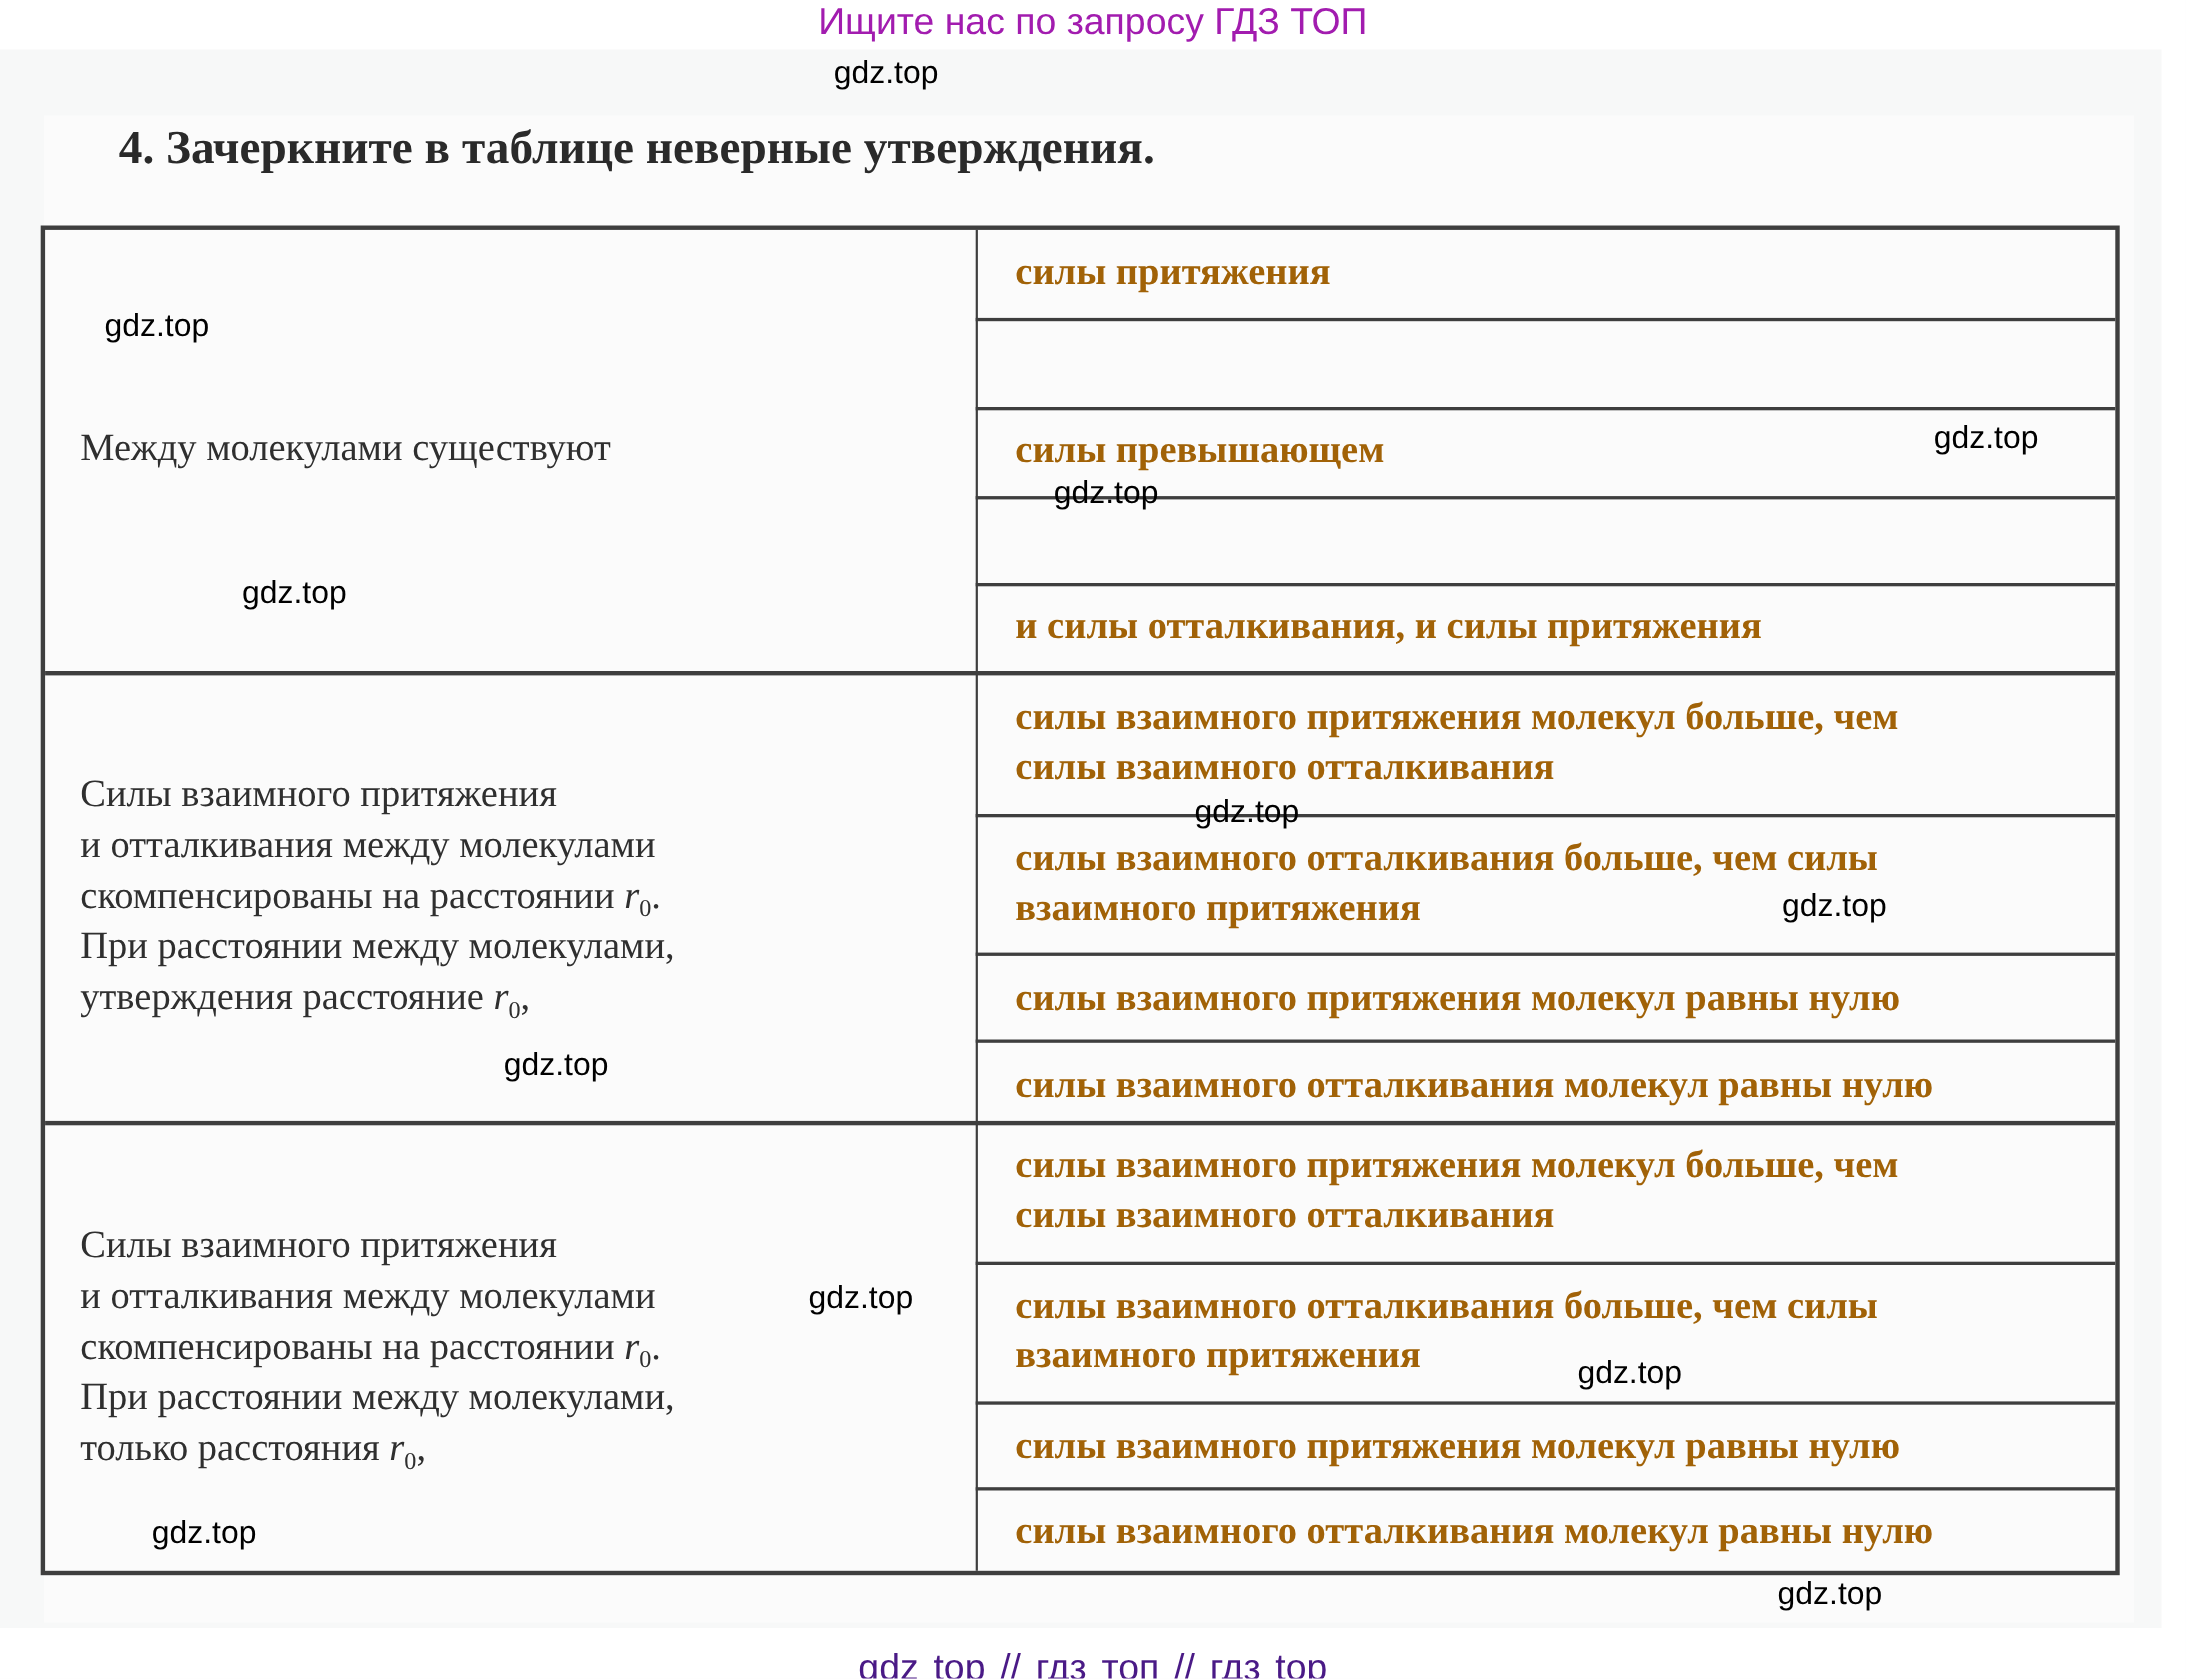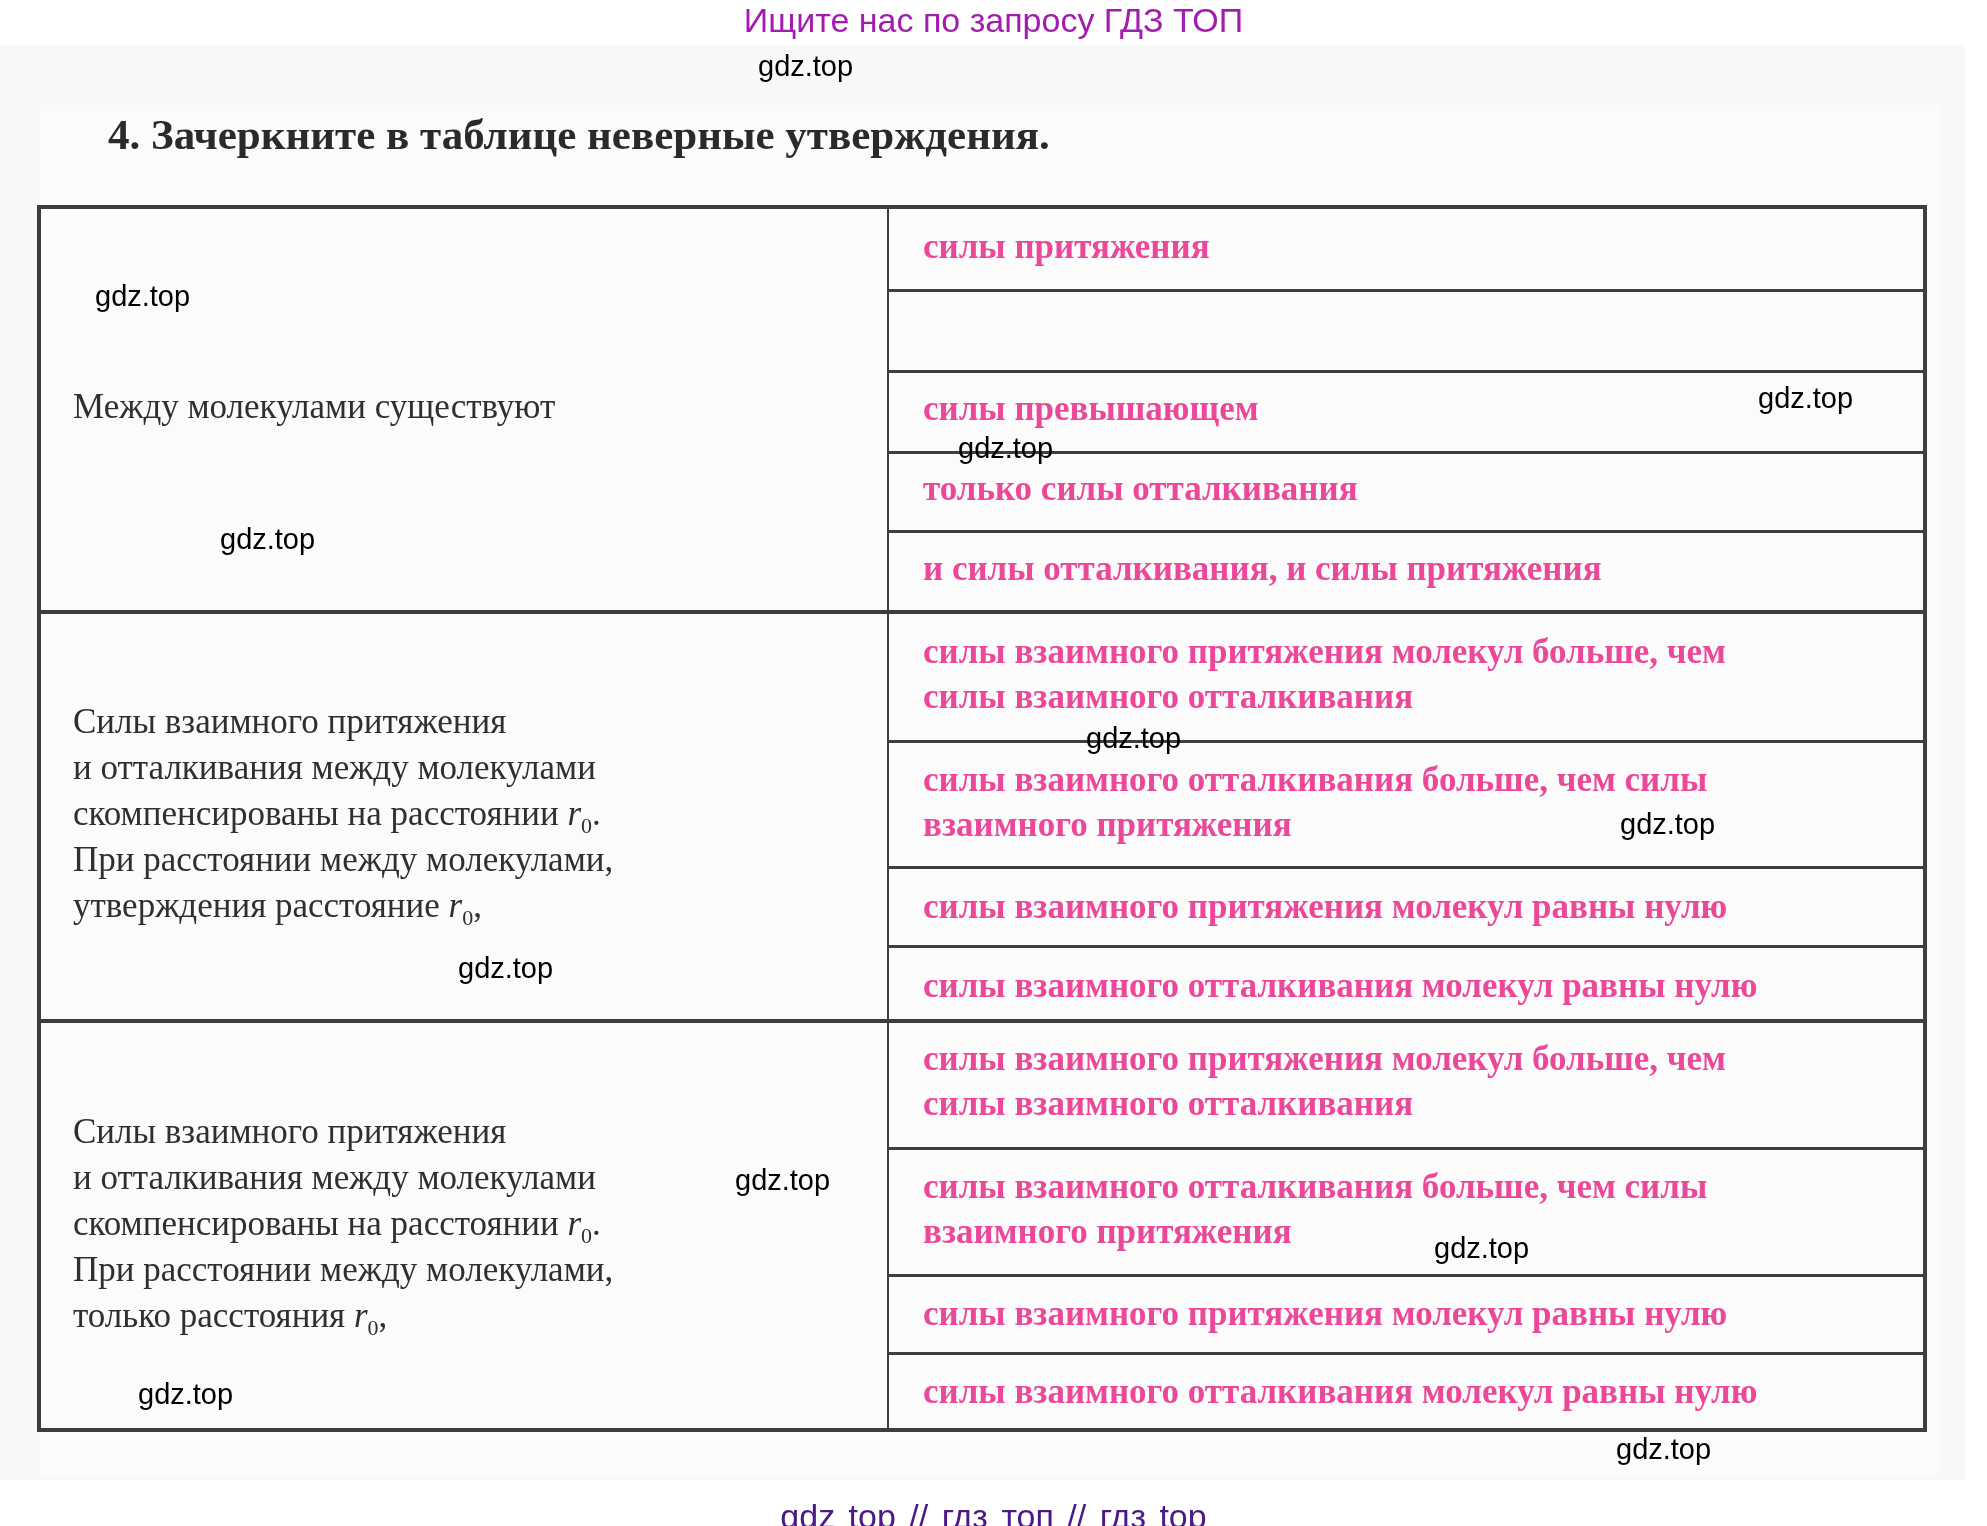--- a/index.html
+++ b/index.html
@@ -34,21 +34,21 @@
     position:absolute; left:37px; top:205px; width:1890px; height:1227px;
     border:4px solid #3e3e3e; box-sizing:border-box;
   }
   .vline {
     position:absolute; left:846px; top:0; bottom:0; width:2px; background:#3e3e3e;
   }
   .hline { position:absolute; height:3px; background:#3e3e3e; }
   .hline.full { left:0; right:0; height:4px; }
   .hline.right { left:846px; right:0; }
   .cell-text {
-    position:absolute; font-size:35px; font-weight:bold; color:#ec4899;
+    position:absolute; font-size:35px; font-weight:bold; color:#a16207;
     line-height:45px; white-space:nowrap;
   }
   .left-text {
     position:absolute; left:32px; font-size:35px; font-weight:normal;
     color:#2f2f2f; line-height:46px; white-space:nowrap;
   }
   .r0 { font-style:italic; }
   .r0 sub { font-size:22px; font-style:normal; }
   .wm {
     position:absolute; font-family:"Liberation Sans", "DejaVu Sans", sans-serif;
@@ -81,21 +81,20 @@
   <div class="hline full" style="top:810px"></div>
 
   <div class="hline right" style="top:938px"></div>
   <div class="hline right" style="top:1065px"></div>
   <div class="hline right" style="top:1143px"></div>
 
   <div class="left-text" style="top:175px">Между молекулами существуют</div>
 
   <div class="cell-text" style="left:882px; top:15px">силы притяжения</div>
   <div class="cell-text" style="left:882px; top:177px">силы превышающем</div>
-  <div class="cell-text" style="left:882px; top:257px">только силы отталкивания</div>
   <div class="cell-text" style="left:882px; top:337px">и силы отталкивания, и силы притяжения</div>
 
   <div>
     <div class="left-text" style="top:490px">Силы взаимного притяжения</div>
     <div class="left-text" style="top:536px">и отталкивания между молекулами</div>
     <div class="left-text" style="top:582px"><span>скомпенсированы на расстоянии</span> <span class="r0"><span>r</span><sub>0</sub></span><span>.</span></div>
     <div class="left-text" style="top:628px">При расстоянии между молекулами,</div>
     <div class="left-text" style="top:674px"><span>утверждения расстояние</span> <span class="r0"><span>r</span><sub>0</sub></span><span>,</span></div>
   </div>
 

